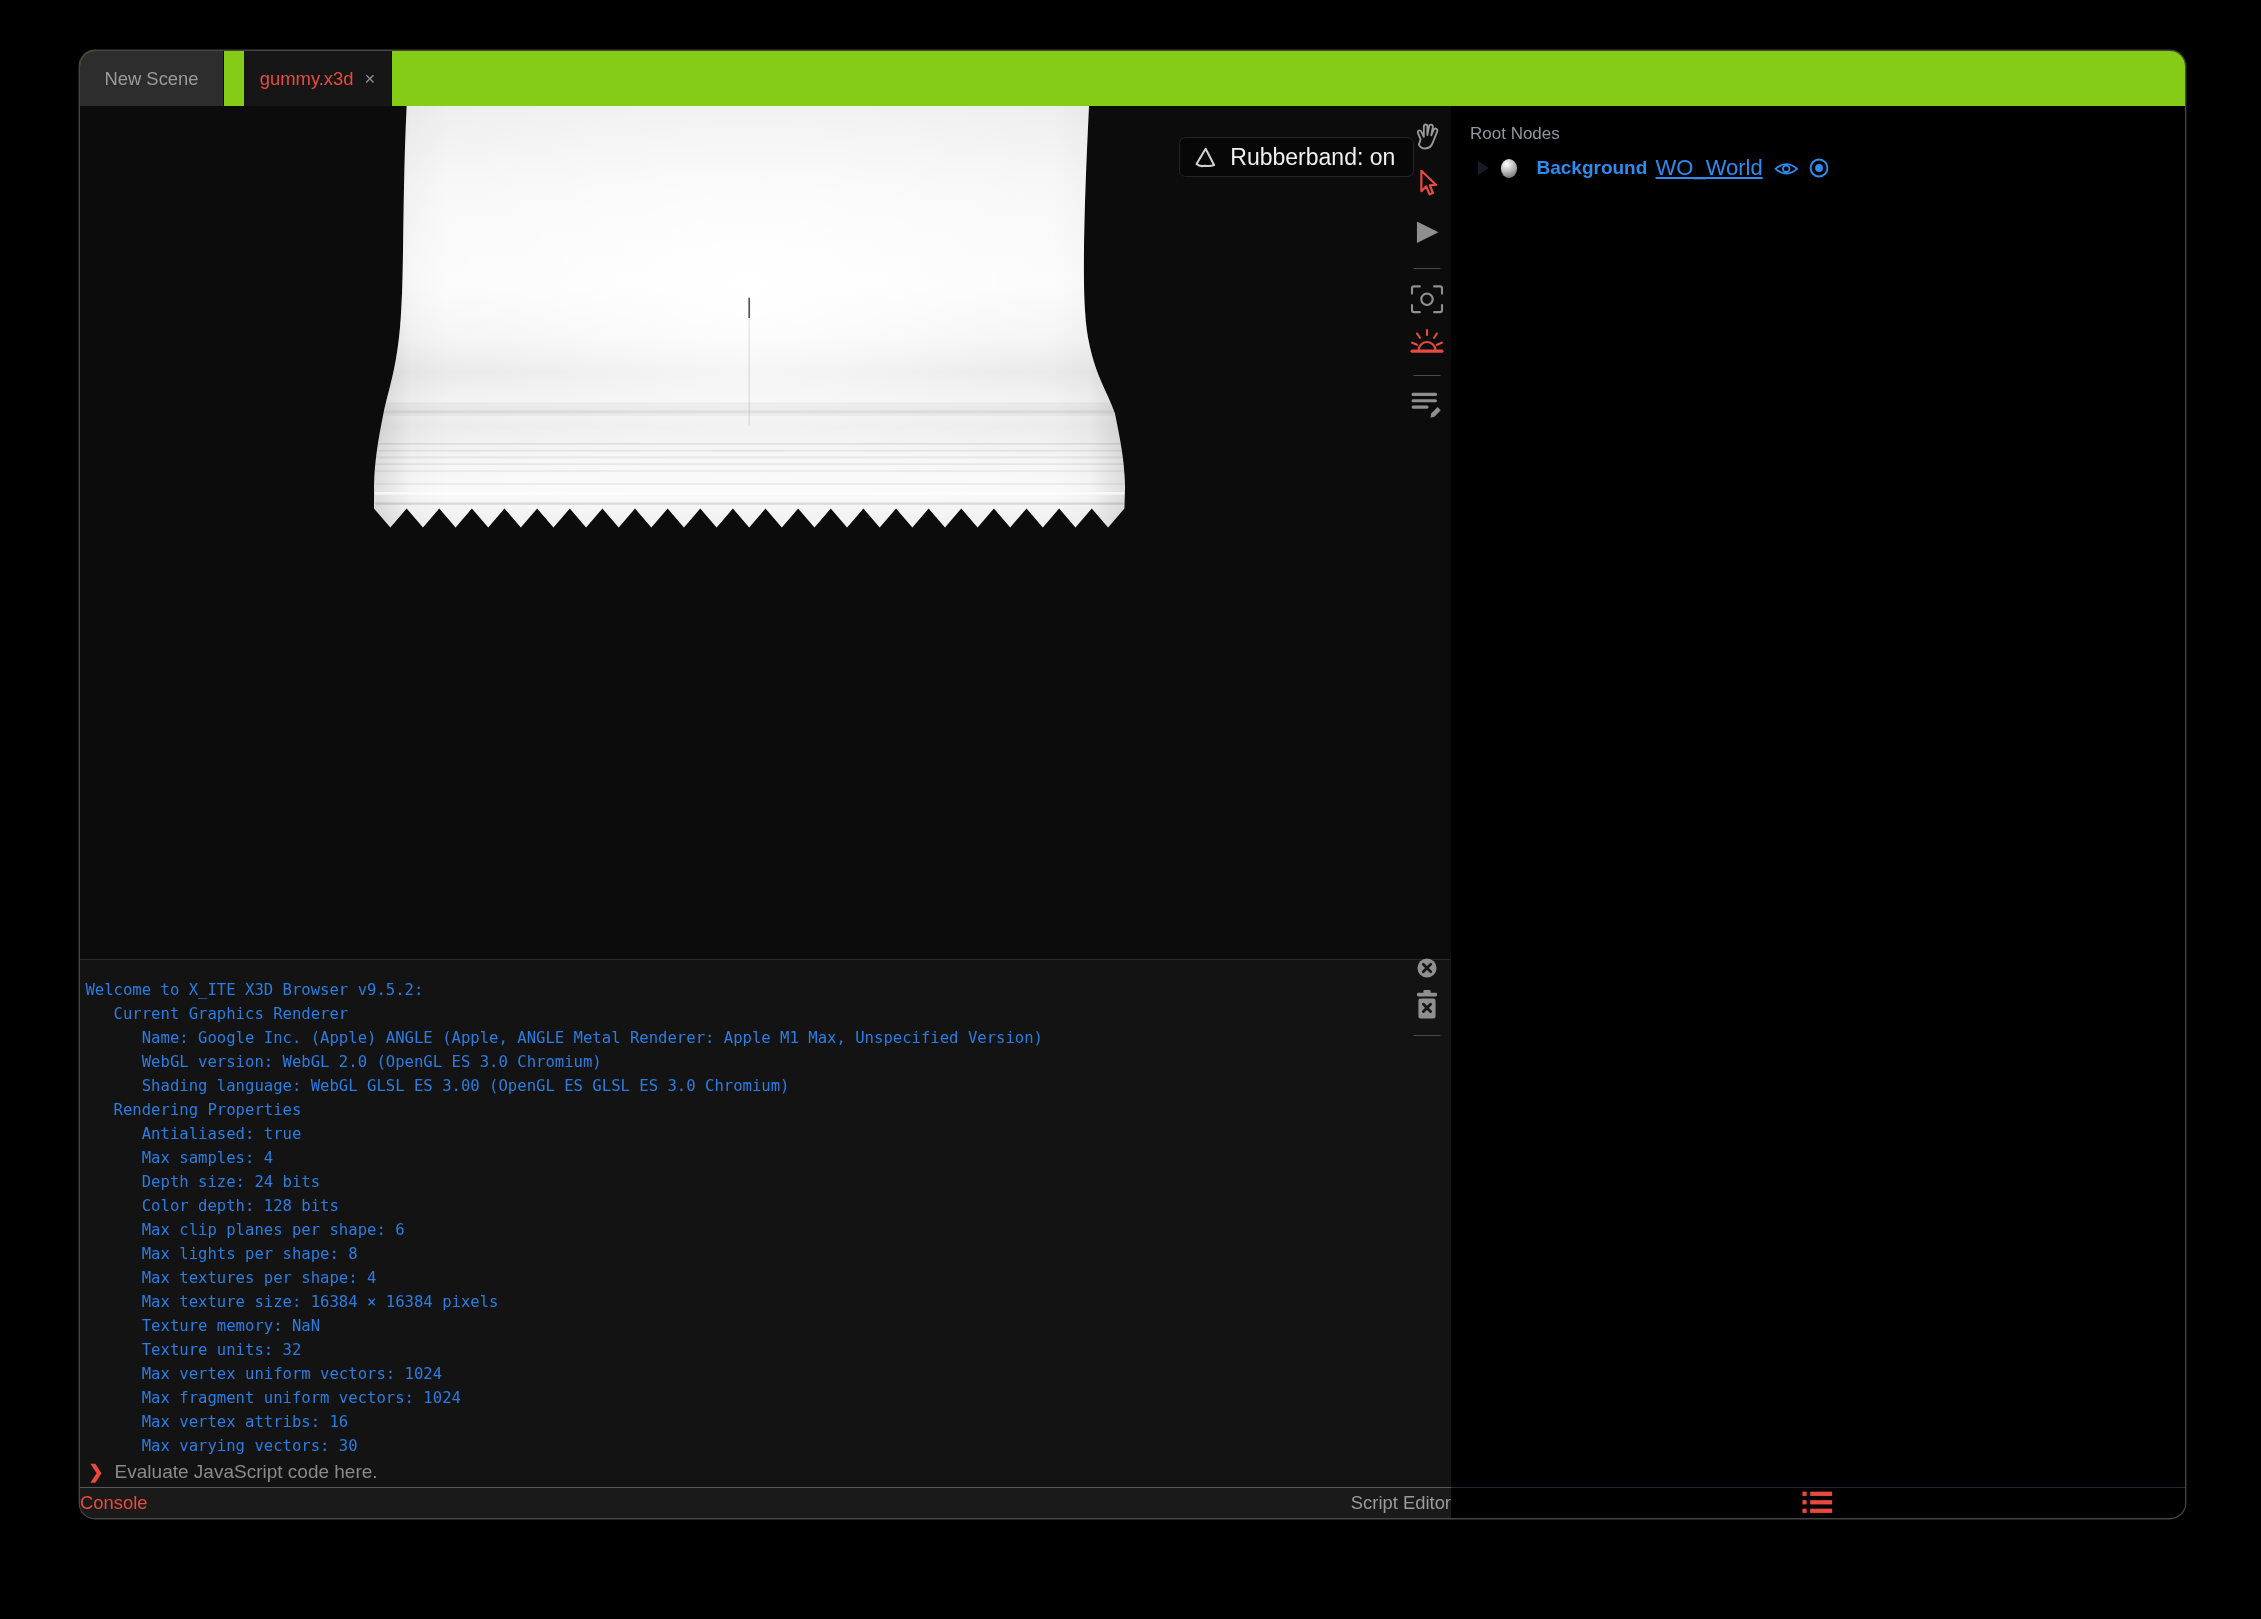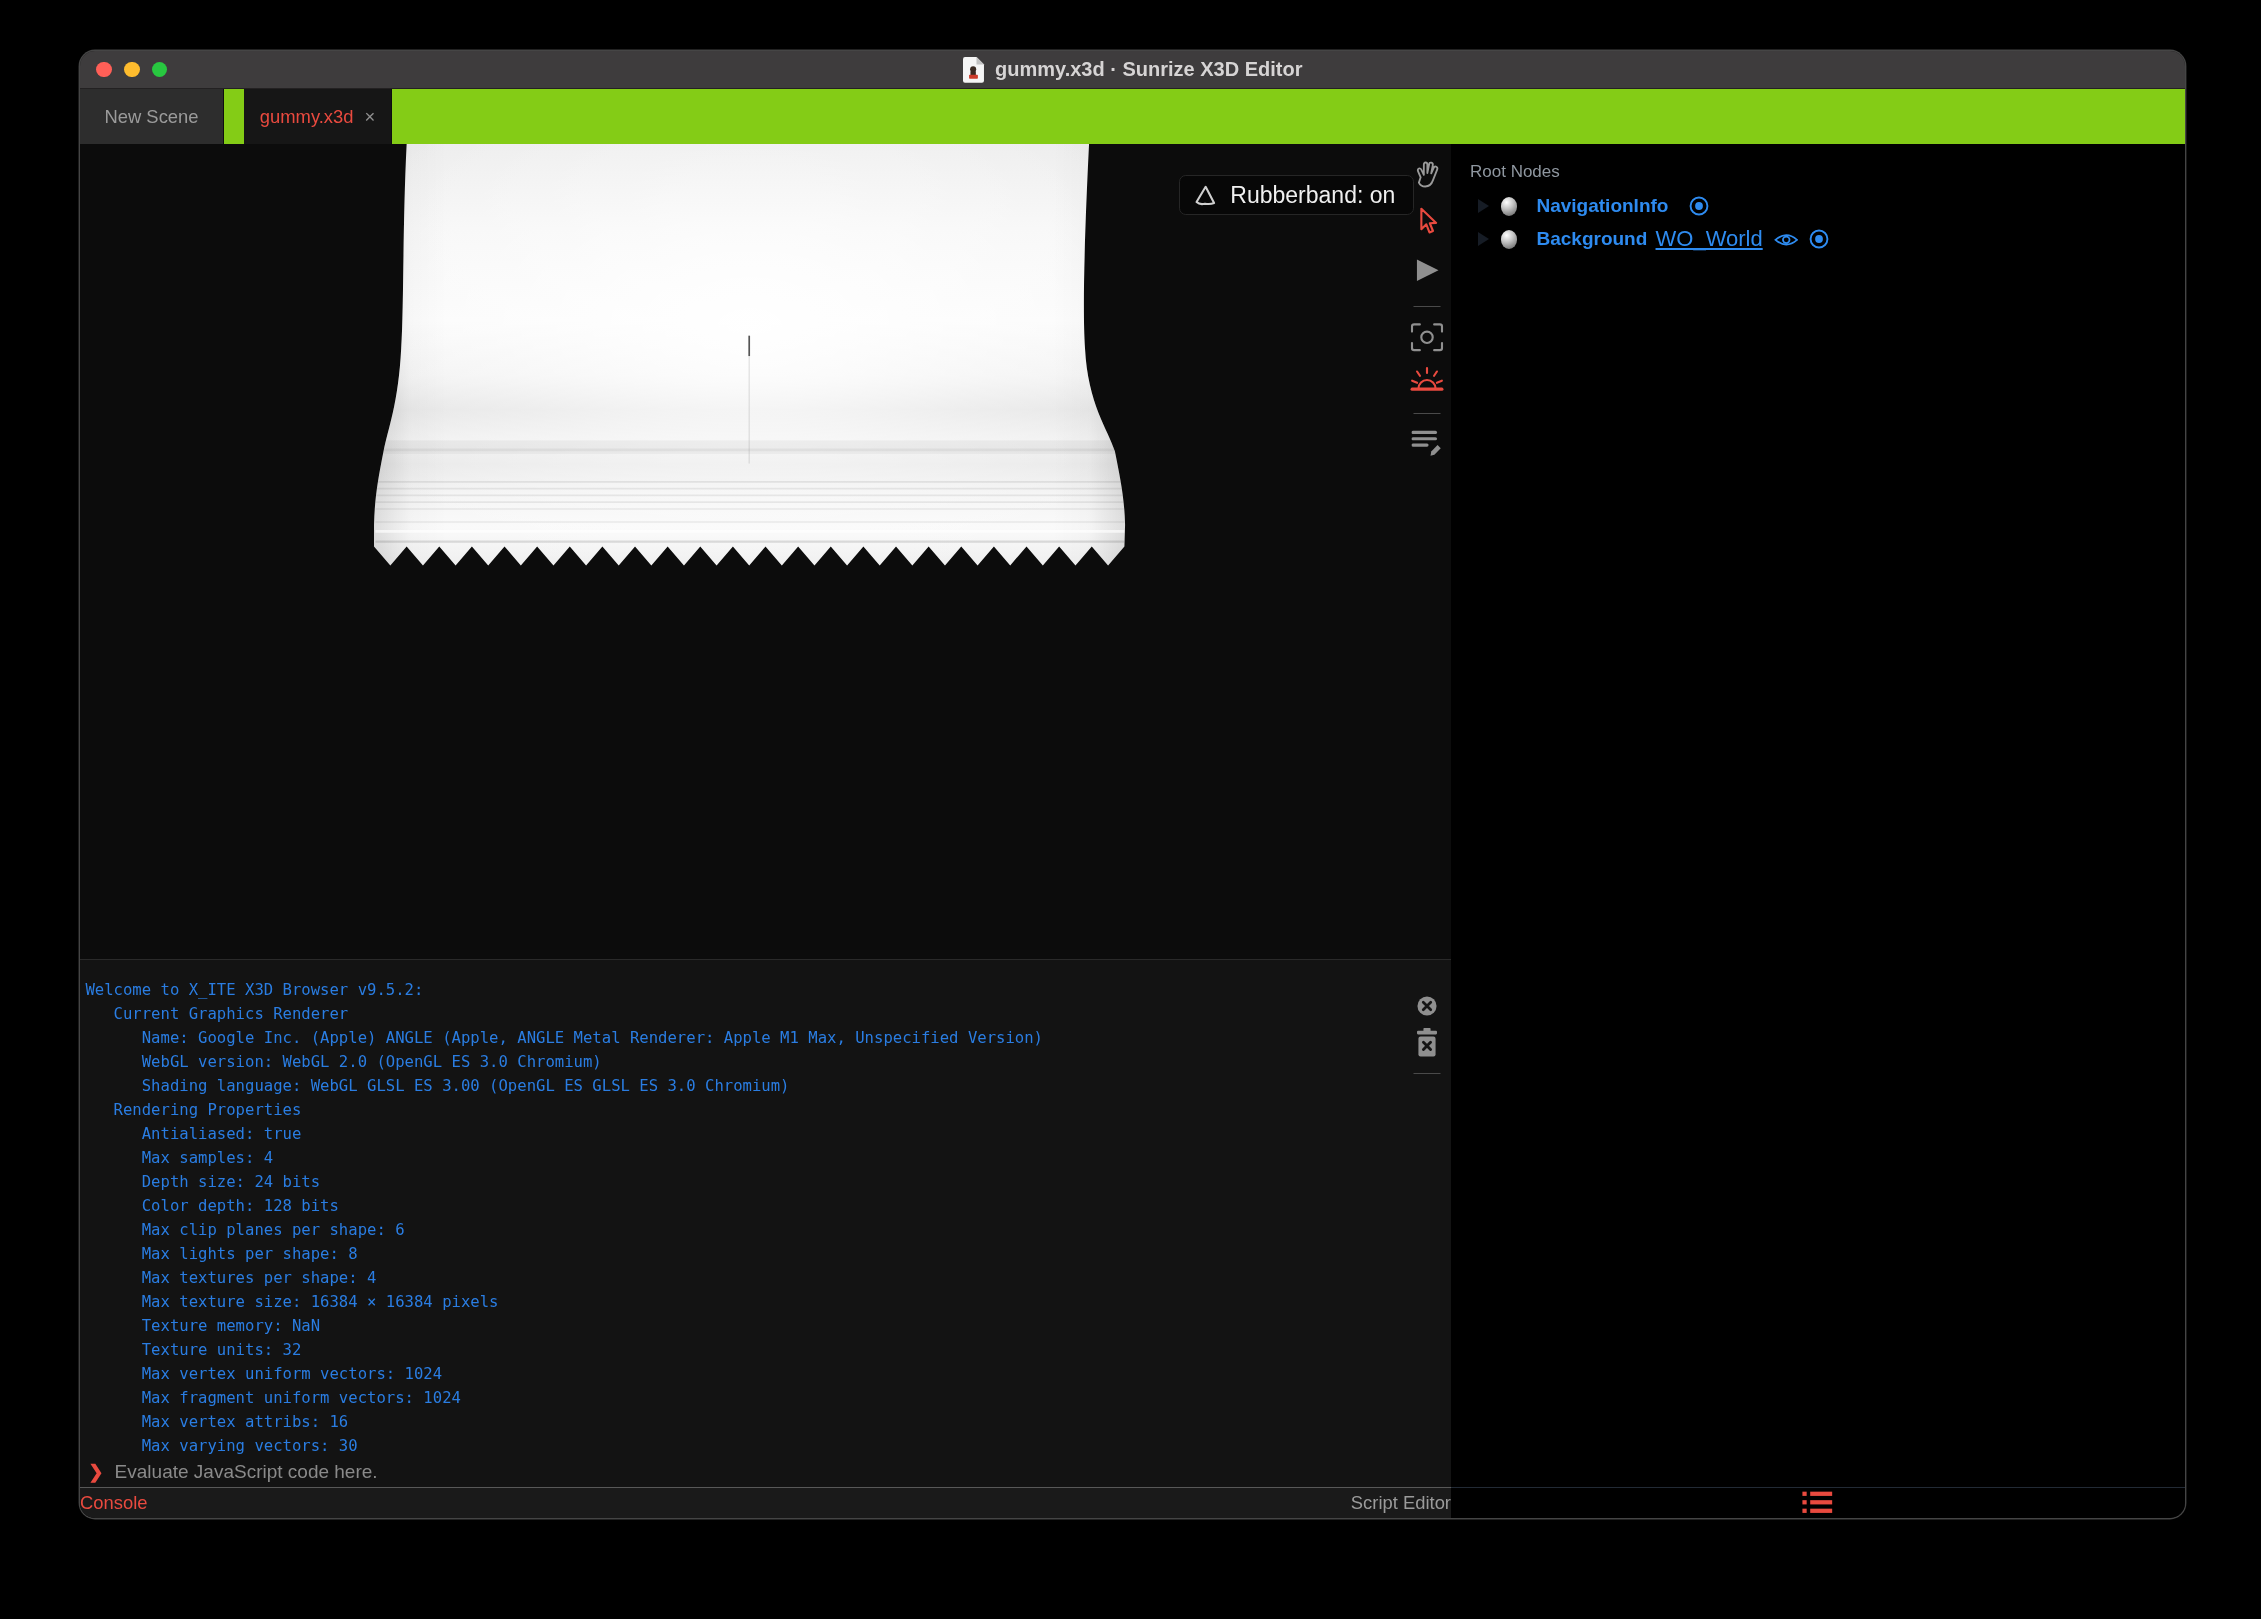--- a/index.html
+++ b/index.html
@@ -68,37 +68,20 @@
   .node-name{color:#2e8bf0;font-size:22px;margin-left:8.2px;white-space:pre;text-decoration:underline;}
   .node-icons{display:flex;align-items:center;margin-left:11px;gap:9.5px;}
   .sidebar-footer{height:30px;flex:0 0 auto;border-top:1.4px solid #222a35;
     display:flex;align-items:center;justify-content:center;}
 </style>
 </head>
 <body>
 
 <div class="window">
 
-  <div class="titlebar">
-    <div class="traffic">
-      <span class="light red"></span>
-      <span class="light yellow"></span>
-      <span class="light green"></span>
-    </div>
-    <div class="title-wrap">
-      <svg width="23" height="28.6" viewBox="0 0 34 42">
-        <path d="M3 3 h17 l11 11 v24 a3 3 0 0 1 -3 3 h-25 a3 3 0 0 1 -3 -3 v-32 a3 3 0 0 1 3 -3 z" fill="#f5f5f5"></path>
-        <path d="M20 3 l11 11 h-11 z" fill="#c2c2c2"></path>
-        <circle cx="15" cy="21" r="4.5" fill="#3a2a22"></circle>
-        <rect x="11" y="23" width="8" height="8" rx="2" fill="#3a2a22"></rect>
-        <rect x="9" y="29" width="13" height="6" rx="1" fill="#cc3b2a"></rect>
-      </svg>
-      <span>gummy.x3d · Sunrize X3D Editor</span>
-    </div>
-  </div>
 
   <div class="tabbar">
     <div class="tab inactive">
       <span>New Scene</span>
     </div>
     <div class="tab active">
       <span>gummy.x3d</span>
       <span class="tab-close">×</span>
     </div>
   </div>
@@ -257,32 +240,20 @@
           <path d="M13 20 L23 30 M23 20 L13 30" stroke="#161616" stroke-width="4" stroke-linecap="round"></path>
         </svg>
         <div class="tool-divider" style="top:929px"></div>
       </div>
     </div>
 
     <div class="sidebar">
       <div class="sidebar-header">Root Nodes</div>
       <div class="tree">
 
-        <div class="tree-row">
-          <span class="expand-arrow"></span>
-          <span class="sphere"></span>
-          <span class="node-type">NavigationInfo</span>
-          <span class="node-name"></span>
-          <span class="node-icons">
-            <svg width="22" height="22" viewBox="0 0 30 30">
-              <circle cx="15" cy="15" r="11.5" fill="none" stroke="#2e8bf0" stroke-width="2.6"></circle>
-              <circle cx="15" cy="15" r="5.3" fill="#2e8bf0"></circle>
-            </svg>
-          </span>
-        </div>
 
         <div class="tree-row">
           <span class="expand-arrow"></span>
           <span class="sphere"></span>
           <span class="node-type">Background</span>
           <span class="node-name">WO_World</span>
           <span class="node-icons">
             <svg width="24.5" height="17.7" viewBox="0 0 34 24">
               <path d="M2 12 Q17 -1 32 12 Q17 25 2 12 Z" fill="none" stroke="#2e8bf0" stroke-width="2.4"></path>
               <circle cx="17" cy="12" r="4.6" fill="none" stroke="#2e8bf0" stroke-width="2.4"></circle>

